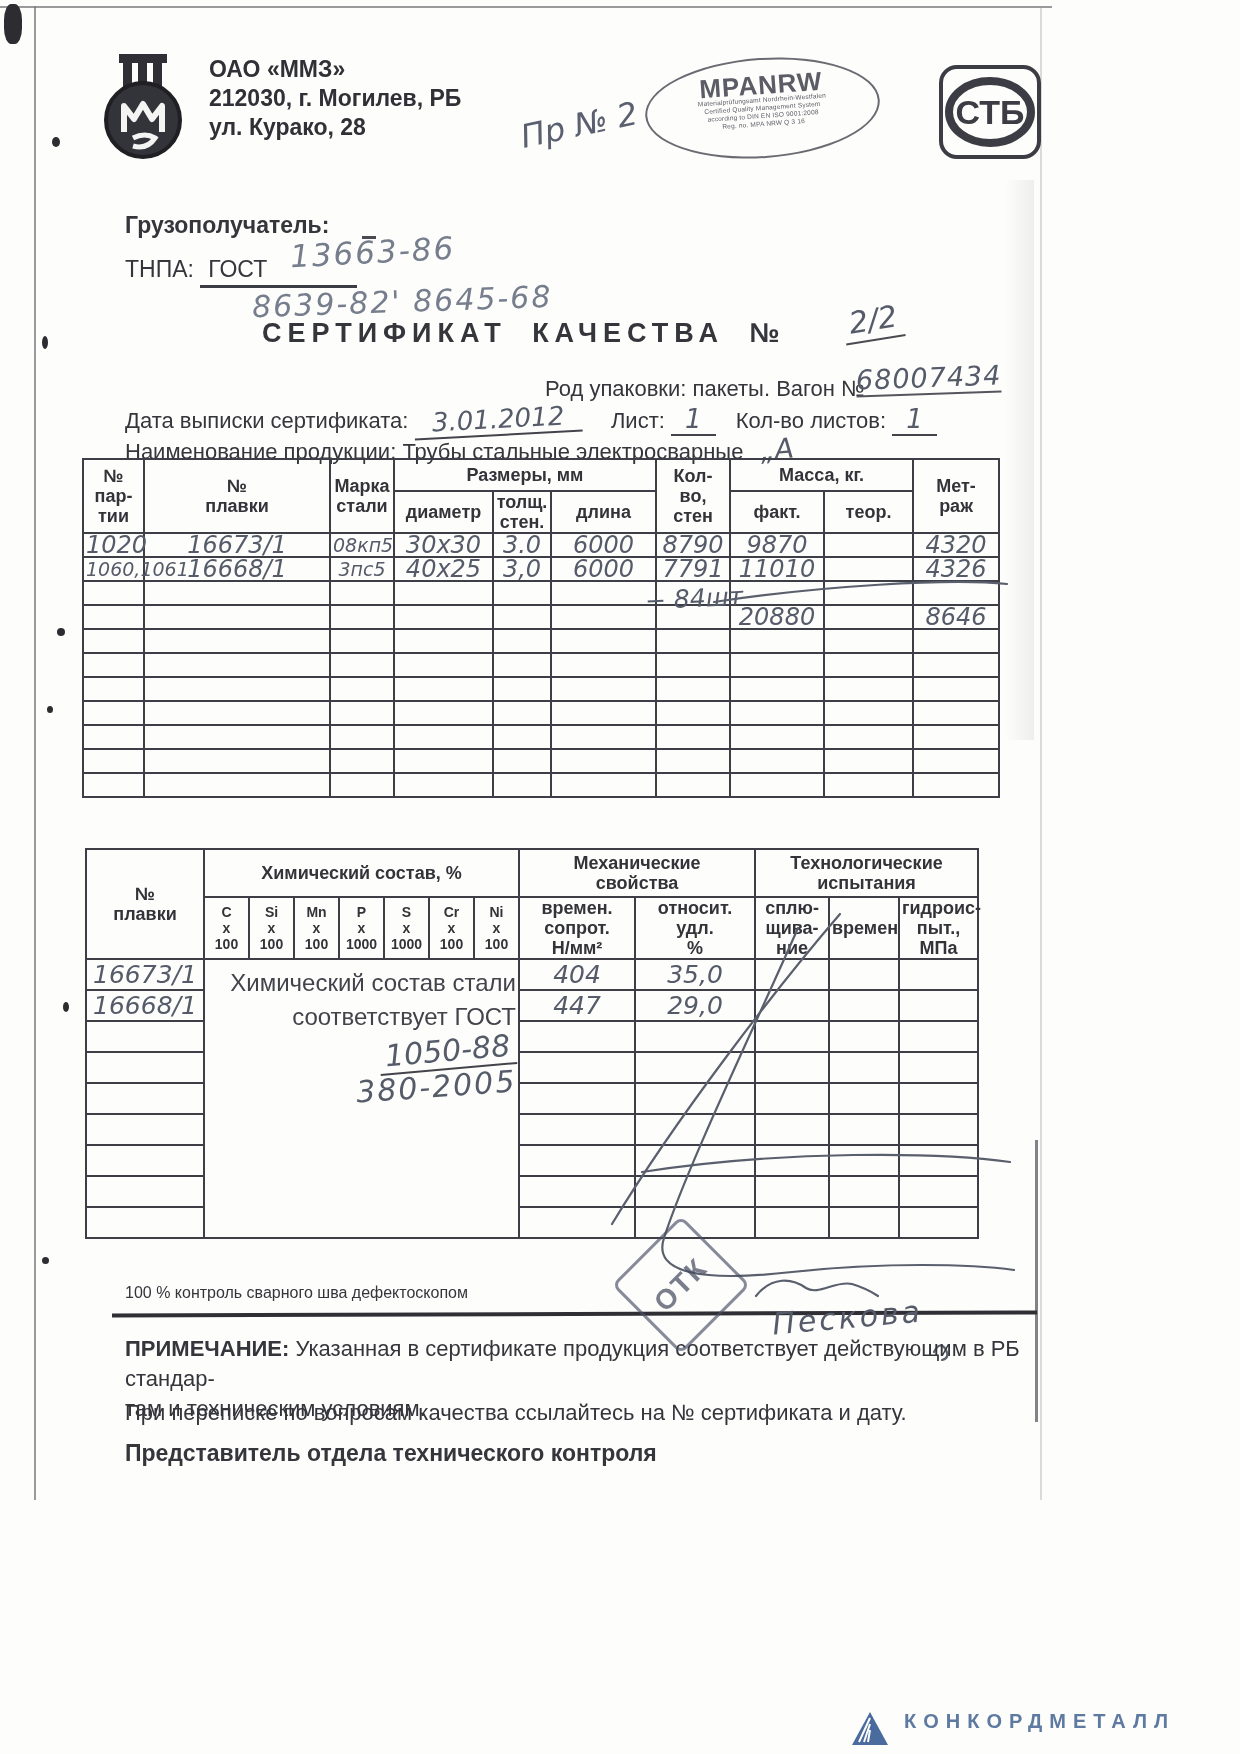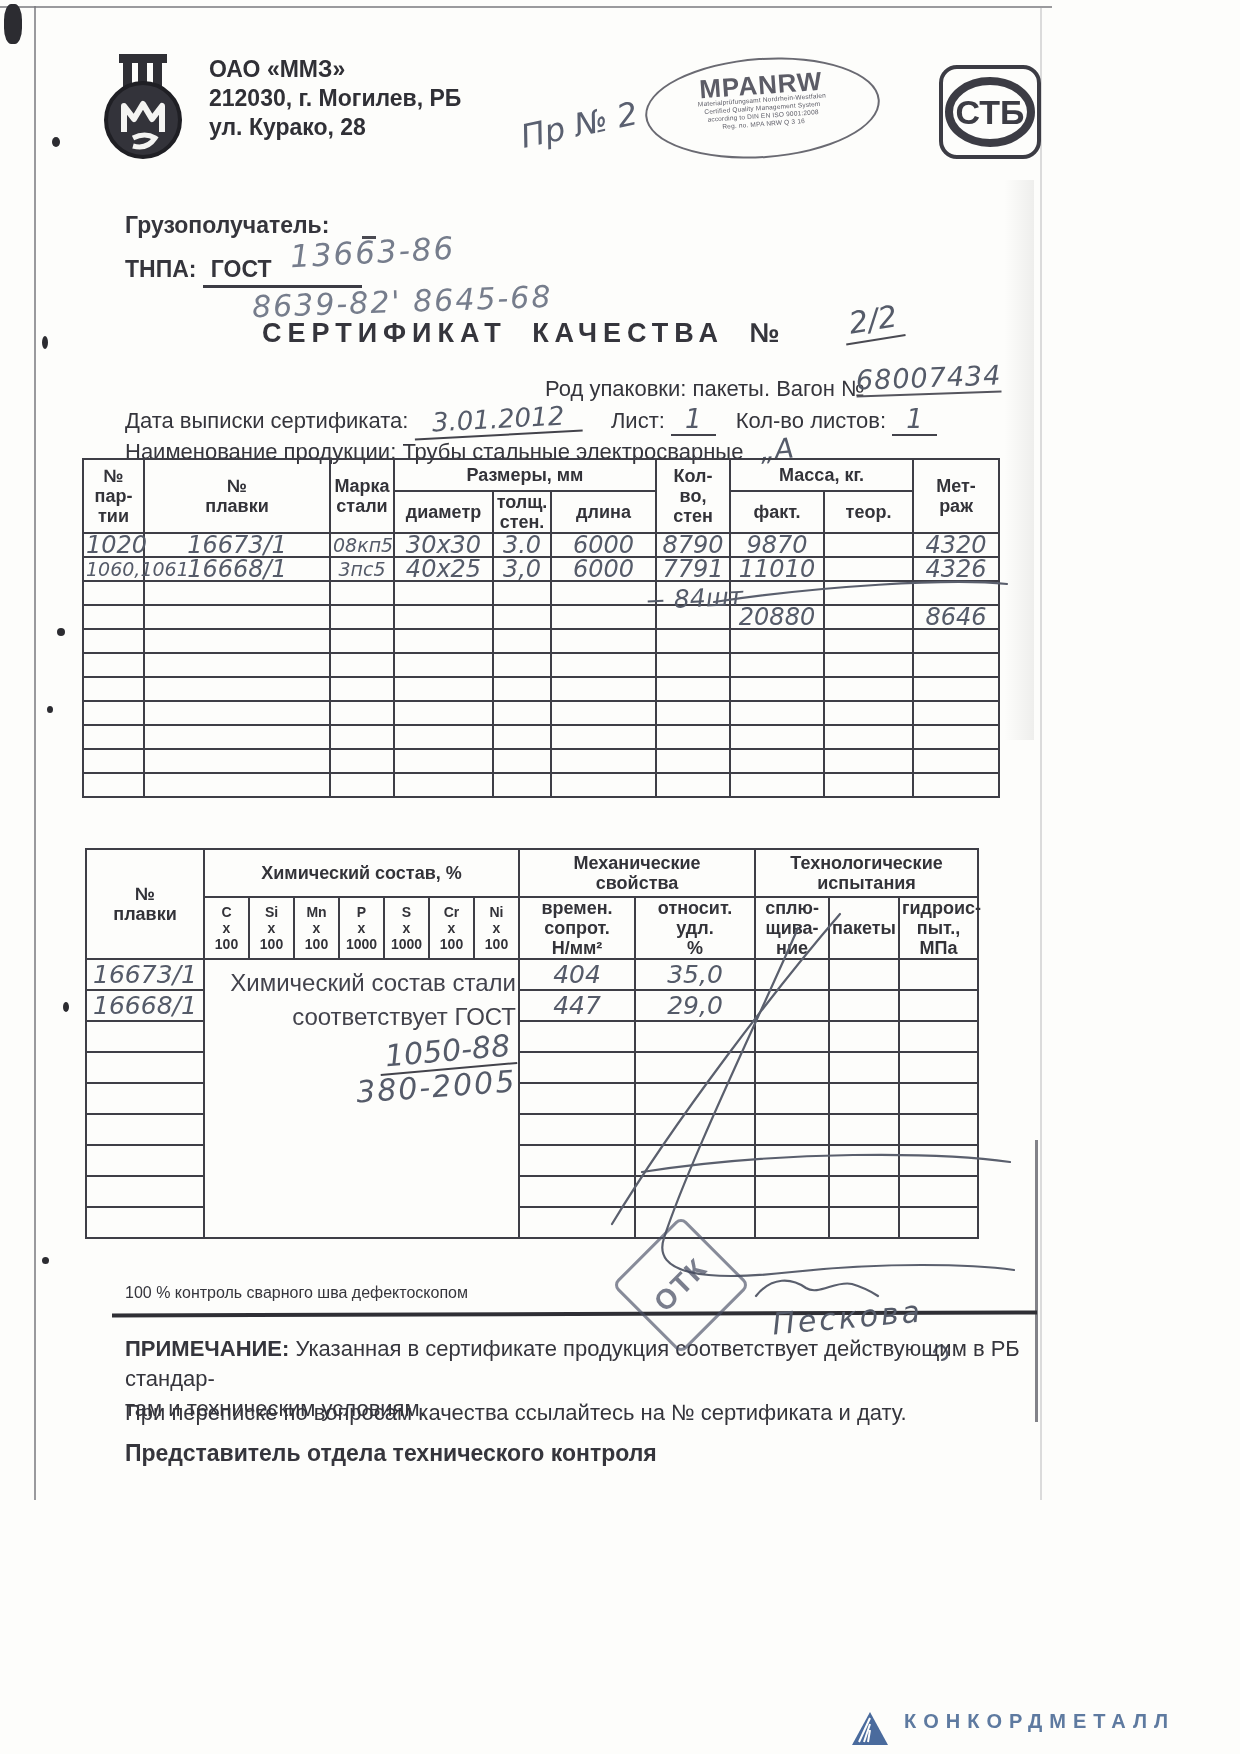--- a/index.html
+++ b/index.html
@@ -16,21 +16,21 @@
   .company{left:209px;top:55px;font-size:23px;font-weight:bold;line-height:29px;color:#303036;}
   .hw-note{left:520px;top:106px;font-size:32px;transform:rotate(-12deg);color:#5a6070;}
   .mpa{left:645px;top:58px;width:235px;height:100px;border:2px solid #6a6a72;border-radius:50%;
        transform:rotate(-4deg);text-align:center;padding-top:14px;box-sizing:border-box;color:#5c5c66;}
   .mpa-title{font-size:26px;font-weight:bold;letter-spacing:1px;line-height:22px;}
   .mpa small{display:block;font-size:6.5px;line-height:8px;letter-spacing:.2px;}
   .stb{left:938px;top:64px;}
   
   .consignee{left:125px;top:212px;font-size:23px;font-weight:bold;}
   .consignee-dash{left:362px;top:236px;width:14px;height:3px;background:#4a4a52;}
-  .tnpa{left:125px;top:256px;font-size:23px;font-weight:bold;}
+  .tnpa{left:125px;top:256px;font-size:23px;font-weight:normal;}
   .gost-line{display:inline-block;border-bottom:3px solid #3c3c44;padding:0 90px 2px 8px;}
   .tnpa-hw1{left:290px;top:234px;font-size:31px;transform:rotate(-3deg);letter-spacing:2px;}
   .tnpa-hw2{left:252px;top:284px;font-size:30px;transform:rotate(-2deg);letter-spacing:2px;}
   .cert-title{left:262px;top:318px;font-size:27px;font-weight:bold;letter-spacing:6px;word-spacing:12px;}
   .cert-no{left:843px;top:302px;font-size:30px;transform:rotate(-9deg);border-bottom:2px solid #4a4a52;padding:0 6px 2px;}
   .packaging{left:545px;top:376px;font-size:22px;}
   .wagon{left:856px;top:362px;font-size:27px;letter-spacing:1px;transform:rotate(-2deg);border-bottom:2px solid #55555e;}
   .dateline{left:125px;top:404px;font-size:22px;white-space:nowrap;}
   .dateline .hw{font-size:26px;}
   .prodline{left:125px;top:433px;font-size:22px;white-space:nowrap;}
@@ -385,21 +385,21 @@
 100</th>
         <th>времен.
 сопрот.
 Н/мм²</th>
         <th>относит.
 удл.
 %</th>
         <th>сплю-
 щива-
 ние</th>
-        <th>пакеты</th>
+        <th>времен</th>
         <th>гидроис-
 пыт., МПа</th>
       </tr>
     </thead>
     <tbody>
       <tr>
         <td class="hw">16673/1</td>
         <td class="chem-merged" rowspan="9" colspan="7">
           <div class="stamp-text">
             <div>Химический состав стали</div>

